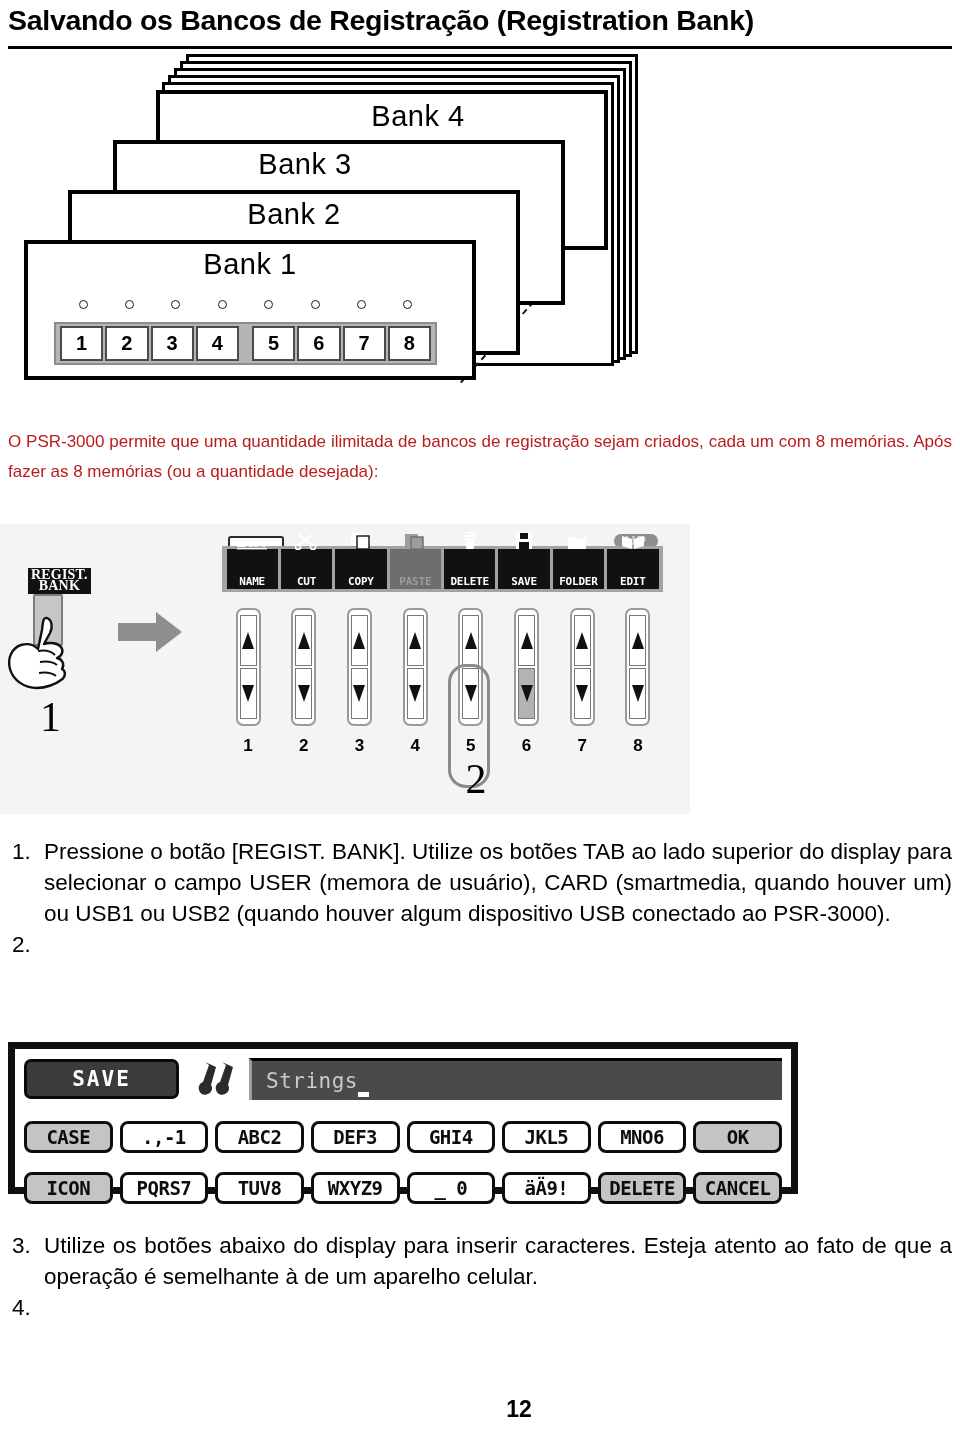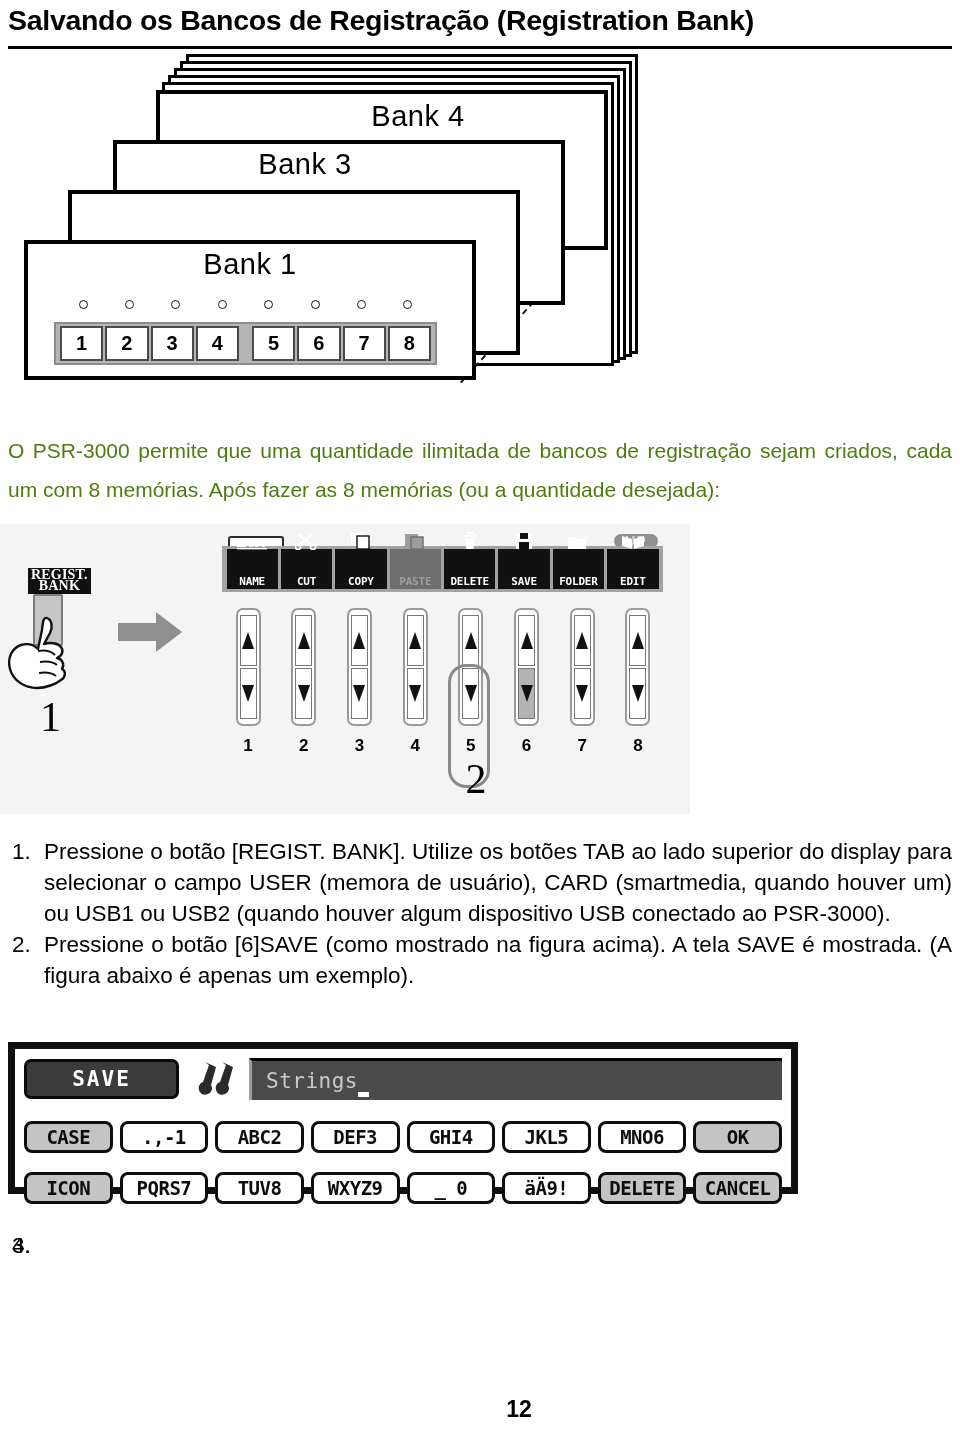--- a/index.html
+++ b/index.html
@@ -119,24 +119,24 @@
     width: 9px;
     height: 9px;
     border: 1.6px solid #1a1a1a;
     border-radius: 50%;
     box-sizing: border-box;
   }
 
   
   .body-par {
     position: absolute;
-    font-size: 21px;
-    line-height: 39px;
+    font-size: 17px;
+    line-height: 30px;
     text-align: justify;
-    color: #4d7c0f;
+    color: #b91c1c;
   }
   #intro-par { left: 8px; top: 410px; width: 944px; }
 
   
   #panel-figure {
     position: absolute;
     left: 0px;
     top: 524px;
     width: 690px;
     height: 290px;
@@ -482,20 +482,21 @@
   <div class="dash-line" style="left:452px; top:258px; width:150px; transform:rotate(-48deg);"></div>
   <div class="dash-line" style="left:452px; top:330px; width:150px; transform:rotate(-48deg);"></div>
 
   <div class="bank-card" style="left:148px; top:38px; width:452px; height:160px;"></div>
   <div class="bank-card-label" style="left:148px; top:48px; width:524px;">Bank 4</div>
 
   <div class="bank-card" style="left:105px; top:88px; width:452px; height:165px;"></div>
   <div class="bank-card-label" style="left:105px; top:96px; width:384px;">Bank 3</div>
 
   <div class="bank-card" style="left:60px; top:138px; width:452px; height:165px;"></div>
+  <div class="bank-card-label" style="left:60px; top:146px; width:452px;">Bank 2</div>
 
   <div class="bank-card" style="left:16px; top:188px; width:452px; height:140px;"></div>
   <div class="bank-card-label" style="left:16px; top:196px; width:452px;">Bank 1</div>
 
   <div id="led-row">
     <span class="mem-led">
         <i></i>
       </span>
     <span class="mem-led">
         <i></i>
@@ -735,21 +736,20 @@
   <div id="step2-num">2</div>
 </div>
 
 <ol id="inst-a" class="inst-list">
   <li>
     <span class="num">1.</span>
     <span>Pressione o botão [REGIST. BANK]. Utilize os botões TAB ao lado superior do display para selecionar o campo USER (memora de usuário), CARD (smartmedia, quando houver um) ou USB1 ou USB2 (quando houver algum dispositivo USB conectado ao PSR-3000).</span>
   </li>
   <li>
     <span class="num">2.</span>
-    <span>Pressione o botão [6]SAVE (como mostrado na figura acima). A tela SAVE é mostrada. (A figura abaixo é apenas um exemplo).</span>
   </li>
 </ol>
 
 <div id="save-dialog">
   <div id="dlg-toprow">
     <div id="save-chip">SAVE</div>
     <div id="strings-icon">
       <svg width="46" height="38" viewBox="0 0 46 38">
         <g fill="#2b2b2b">
           <path d="M9 2 L13 5 L7 22 C4 23 2 26 3 30 C4 34 8 36 12 34 C16 32 17 28 15 25 L20 7 Z"></path>
@@ -782,19 +782,20 @@
     <div class="lcd-key">_ 0</div>
     <div class="lcd-key">äÄ9!</div>
     <div class="lcd-key shaded">DELETE</div>
     <div class="lcd-key shaded">CANCEL</div>
   </div>
 </div>
 
 <ol id="inst-b" class="inst-list">
   <li>
     <span class="num">3.</span>
+    <span>Utilize os botões abaixo do display para inserir caracteres. Esteja atento ao fato de que a operação é semelhante à de um aparelho celular.</span>
   </li>
   <li>
     <span class="num">4.</span>
   </li>
 </ol>
 
 <div id="page-number">12</div>
 
 </body></html>

